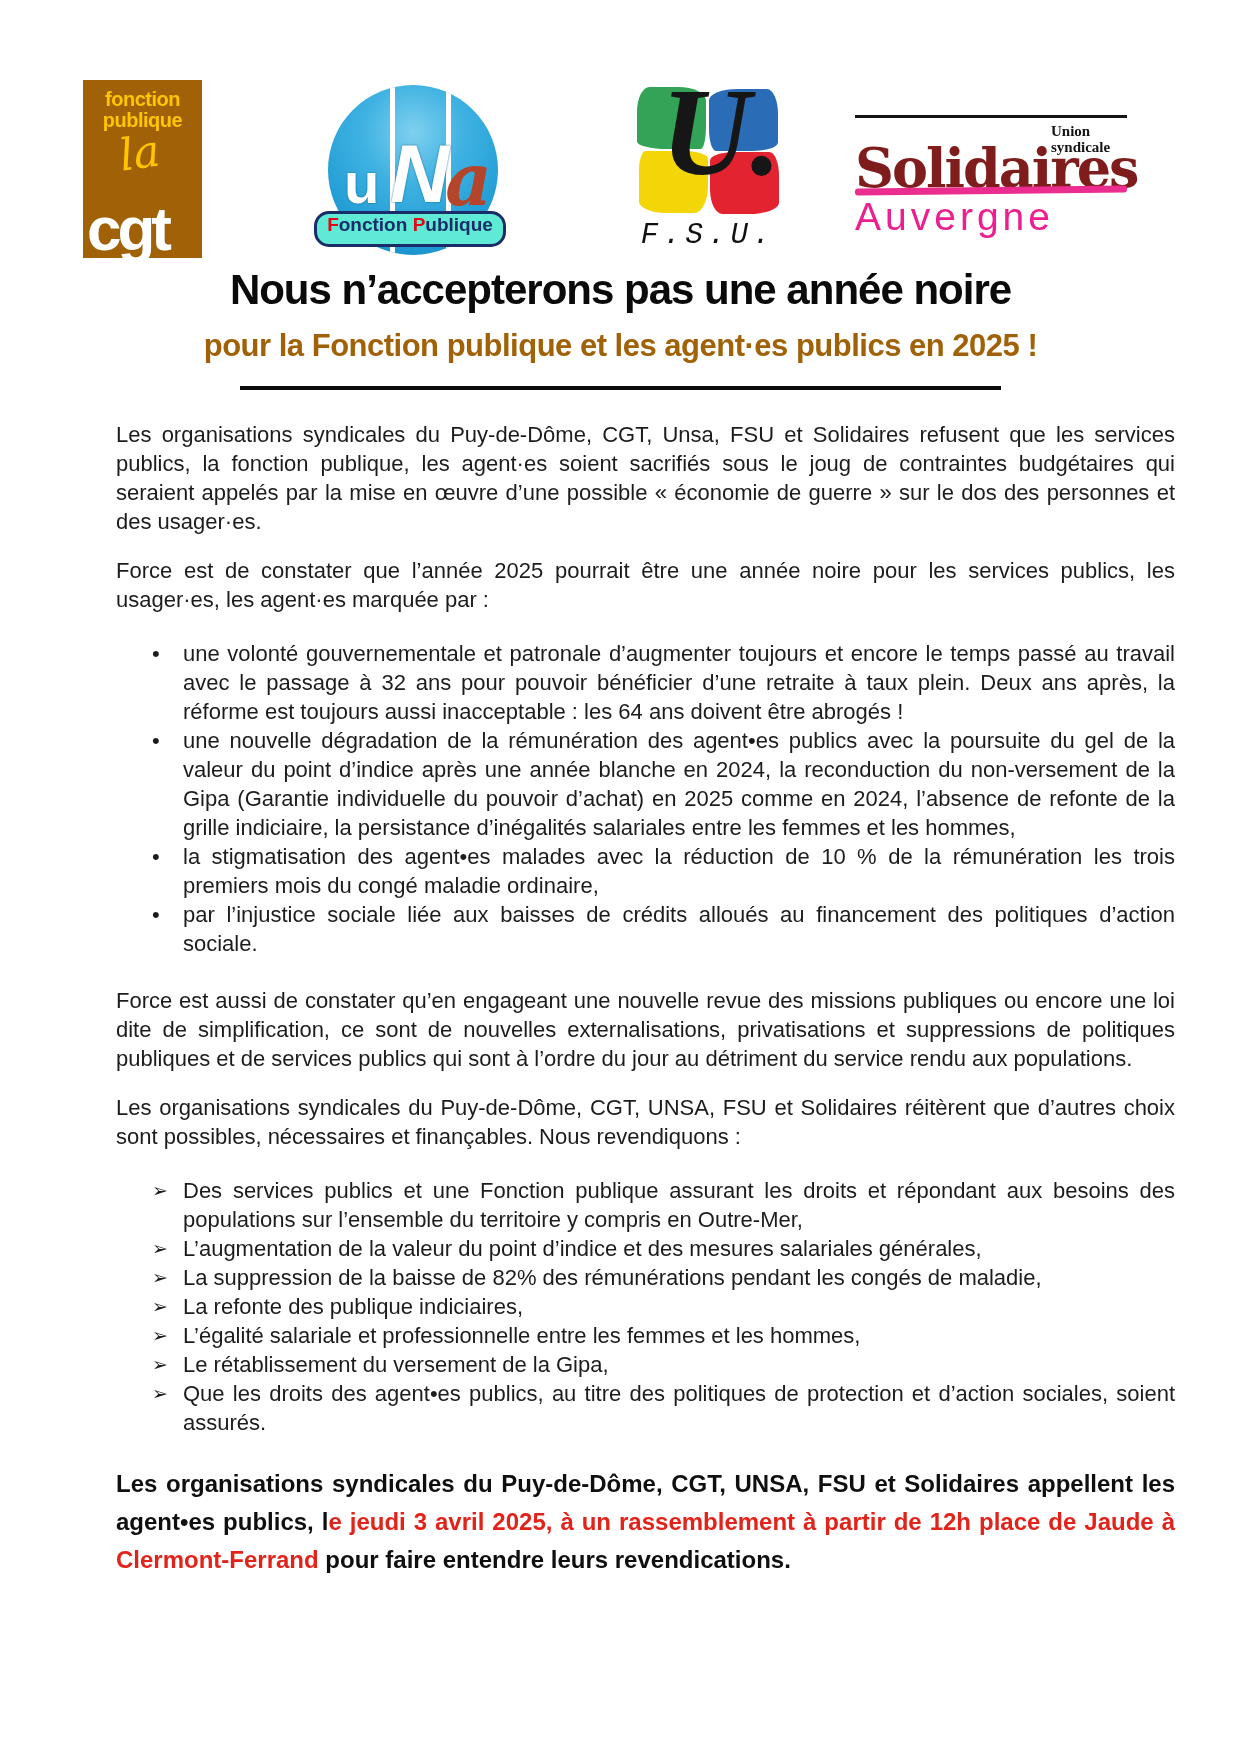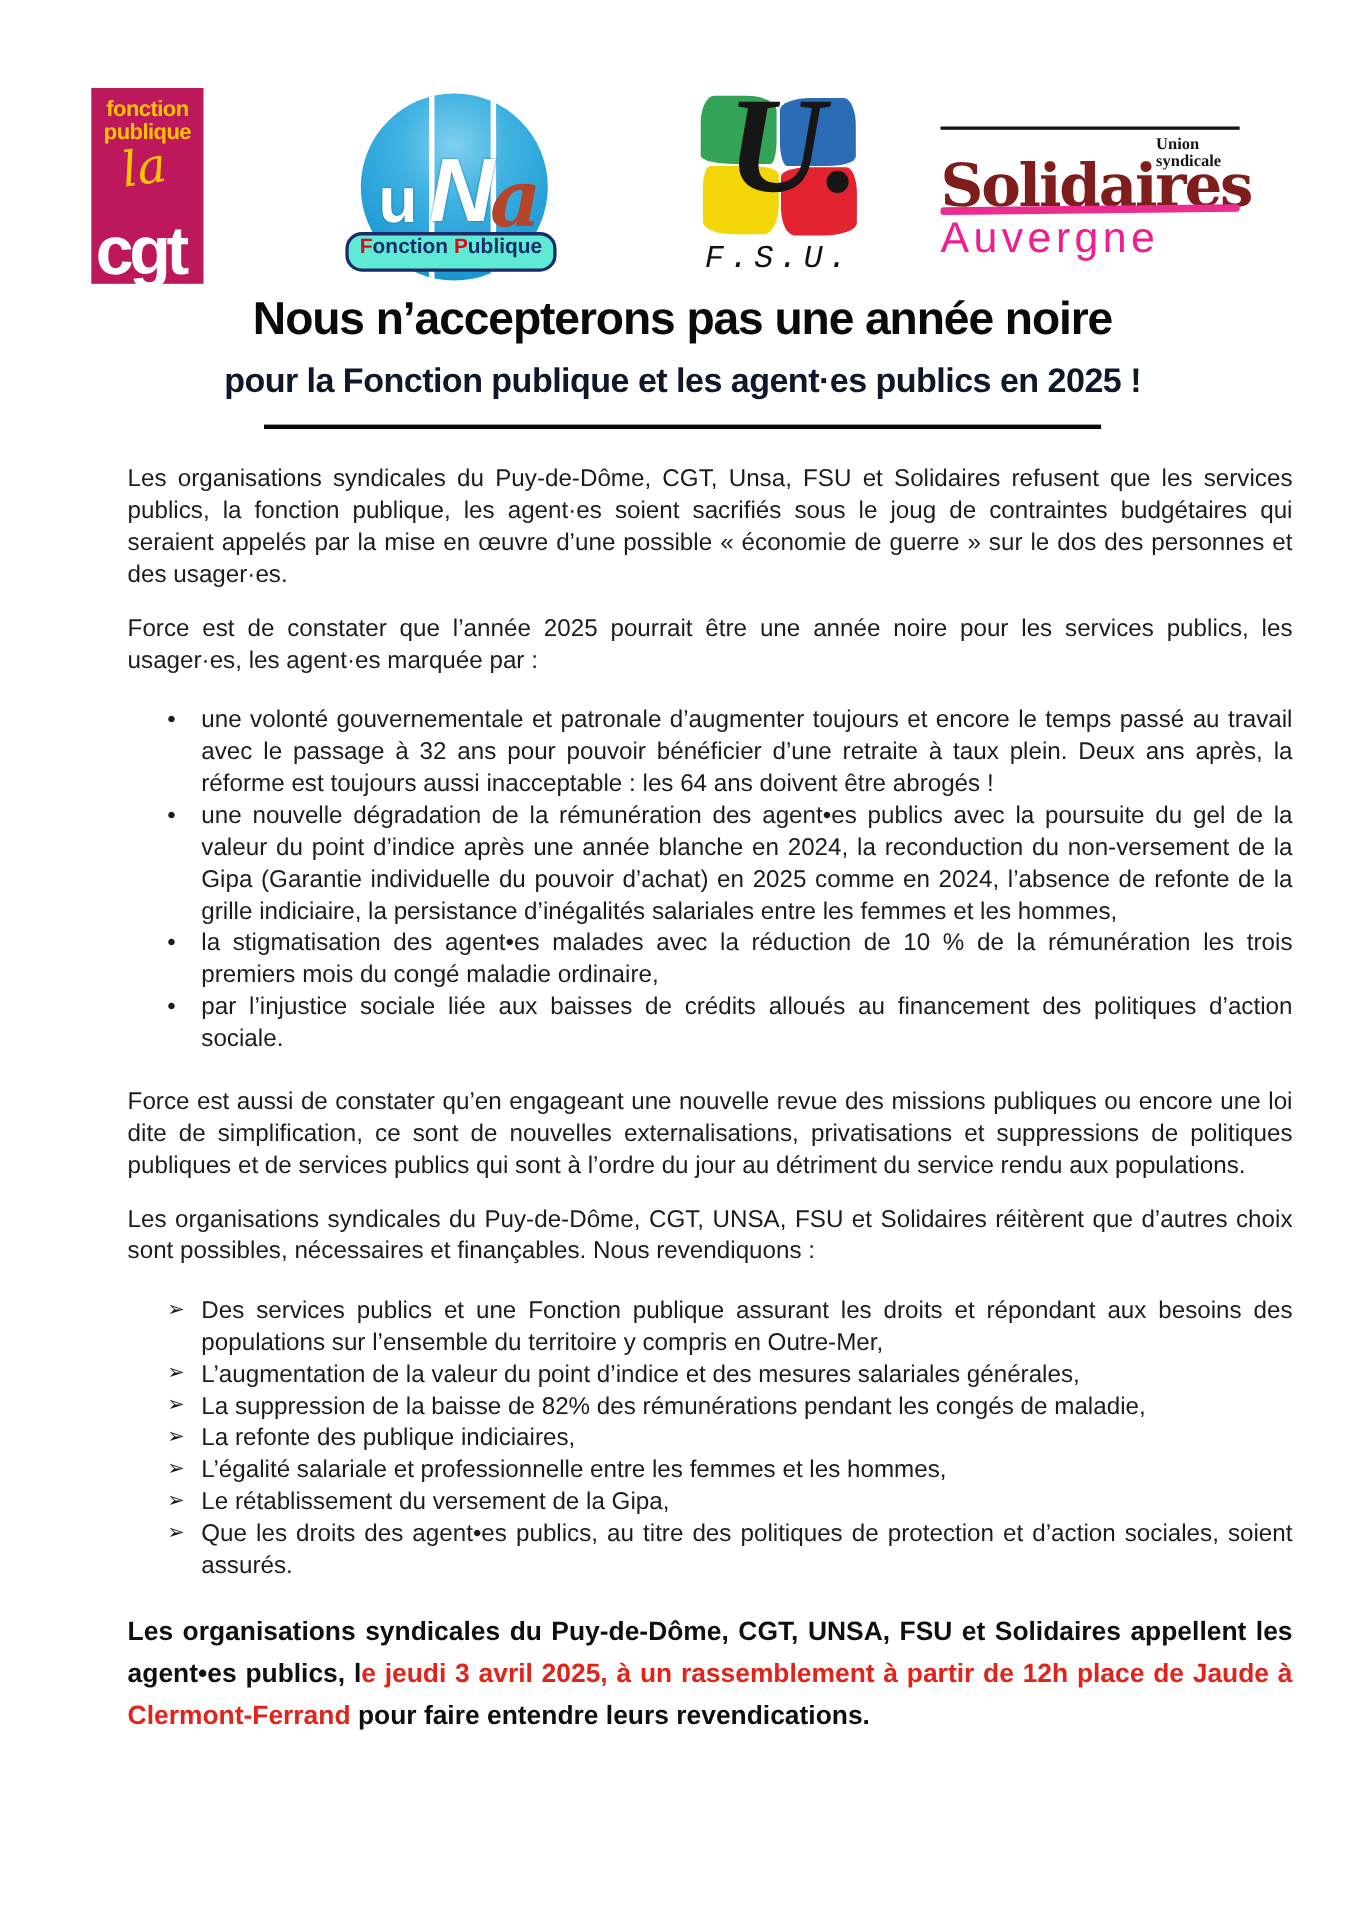--- a/index.html
+++ b/index.html
@@ -10,21 +10,21 @@
     color: #1c1c1c;
     overflow: hidden;
     position: relative;
   }
   .page { width: 1241px; height: 1755px; position: relative; }
 
   
   .logo-row { position: relative; height: 268px; }
 
   
-  .cgt { position: absolute; left: 83px; top: 80px; width: 102px; height: 178px; background: #be185d; text-align: center; }
+  .cgt { position: absolute; left: 83px; top: 80px; width: 119px; height: 178px; background: #a16207; text-align: center; }
   .cgt .fp { padding-top: 9px; font-weight: bold; font-size: 20px; line-height: 21px; color: #ffc600; letter-spacing: -0.5px; }
   .cgt .la { display: block; font-family: "DejaVu Serif", serif; font-style: italic; font-size: 44px; line-height: 40px; color: #ffc600; transform: rotate(-8deg); margin-top: 2px; margin-left: -6px; }
   .cgt .cgt-word { position: absolute; left: 4px; bottom: 0px; font-weight: bold; font-size: 62px; line-height: 58px; letter-spacing: -4px; color: #ffffff; }
 
   
   .unsa { position: absolute; left: 328px; top: 85px; width: 170px; height: 172px; }
   .unsa .circle { position: absolute; left: 0; top: 0; width: 170px; height: 170px; border-radius: 50%;
     background: radial-gradient(circle at 50% 28%, #7fd0ef 0%, #3fb2e2 34%, #1e9ad3 75%, #1688c0 100%); overflow: hidden; }
   .unsa .stripe { position: absolute; top: 0; bottom: 0; width: 5px; background: #ffffff; }
   .unsa .stripe.s1 { left: 62px; } .unsa .stripe.s2 { left: 118px; }
@@ -50,21 +50,21 @@
   .soli { position: absolute; left: 855px; top: 115px; width: 272px; }
   .soli .rule { border-top: 3px solid #141414; width: 100%; }
   .soli .union { position: absolute; right: 2px; top: 8px; font-family: "Liberation Serif", serif; font-weight: bold; font-size: 15px; line-height: 16px; color: #141414; width: 74px; }
   .soli .name { margin-top: 27px; font-family: "DejaVu Serif", serif; font-weight: bold; font-size: 54px; line-height: 46px; letter-spacing: -2px; color: #7f1d1d; }
   .soli .bar { width: 100%; height: 7px; background: #ec2d90; margin-top: -4px; transform: skewY(-0.6deg); border-radius: 3px; }
   .soli .region { margin-top: 3px; font-weight: normal; font-size: 39px; line-height: 40px; letter-spacing: 4px; color: #ec1e90; }
 
   
   .title-block { text-align: center; }
   .title-block h1 { font-size: 42px; line-height: 44px; font-weight: bold; color: #0a0a0a; letter-spacing: -1px; }
-  .title-block h2 { font-size: 31px; line-height: 33px; font-weight: bold; color: #0f172a; margin-top: 17px; letter-spacing: -0.5px; }
+  .title-block h2 { font-size: 31px; line-height: 33px; font-weight: bold; color: #a16207; margin-top: 17px; letter-spacing: -0.5px; }
   .divider { width: 761px; height: 4px; background: #0a0a0a; margin: 24px auto 0 auto; }
 
   
   .content { padding: 30px 66px 0 68px; font-size: 22px; line-height: 29px; text-align: justify; color: #1c1c1c; margin-left: 48px; }
   .content p { margin: 0 0 20px 0; }
   ul.plain { list-style: none; margin: 25px 0 28px 0; padding-left: 36px; }
   ul.plain li { position: relative; padding-left: 31px; }
   ul.plain li .marker { position: absolute; left: 0; top: 0; }
   ul.arrow-list li .marker { font-size: 19px; }
   .closing { margin-top: 28px; font-weight: bold; font-size: 24px; line-height: 38px; color: #0f0f0f; }

